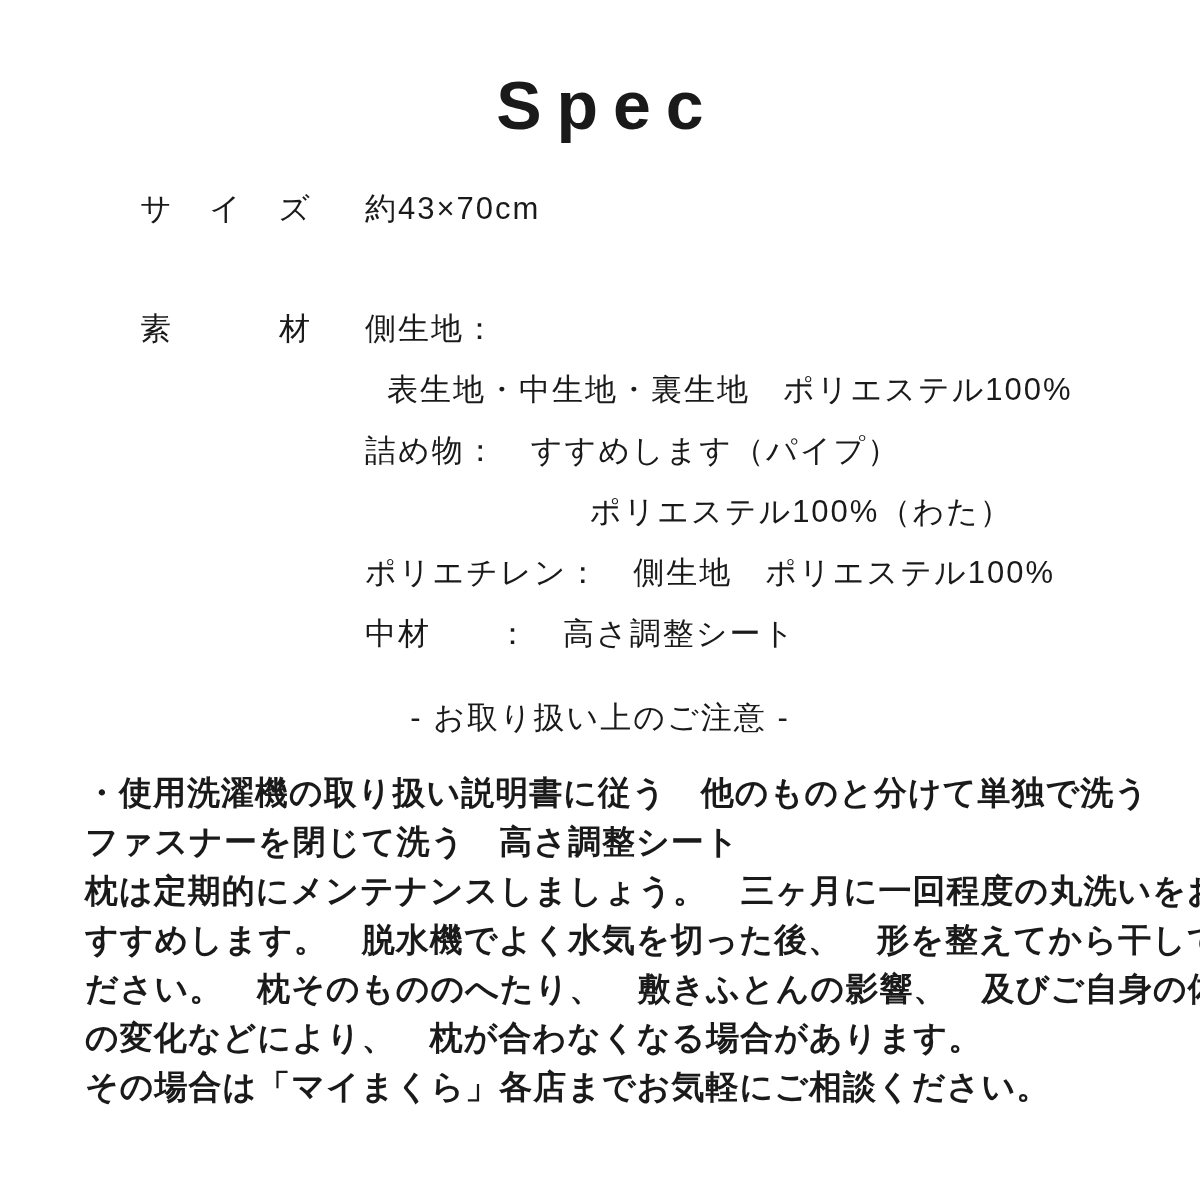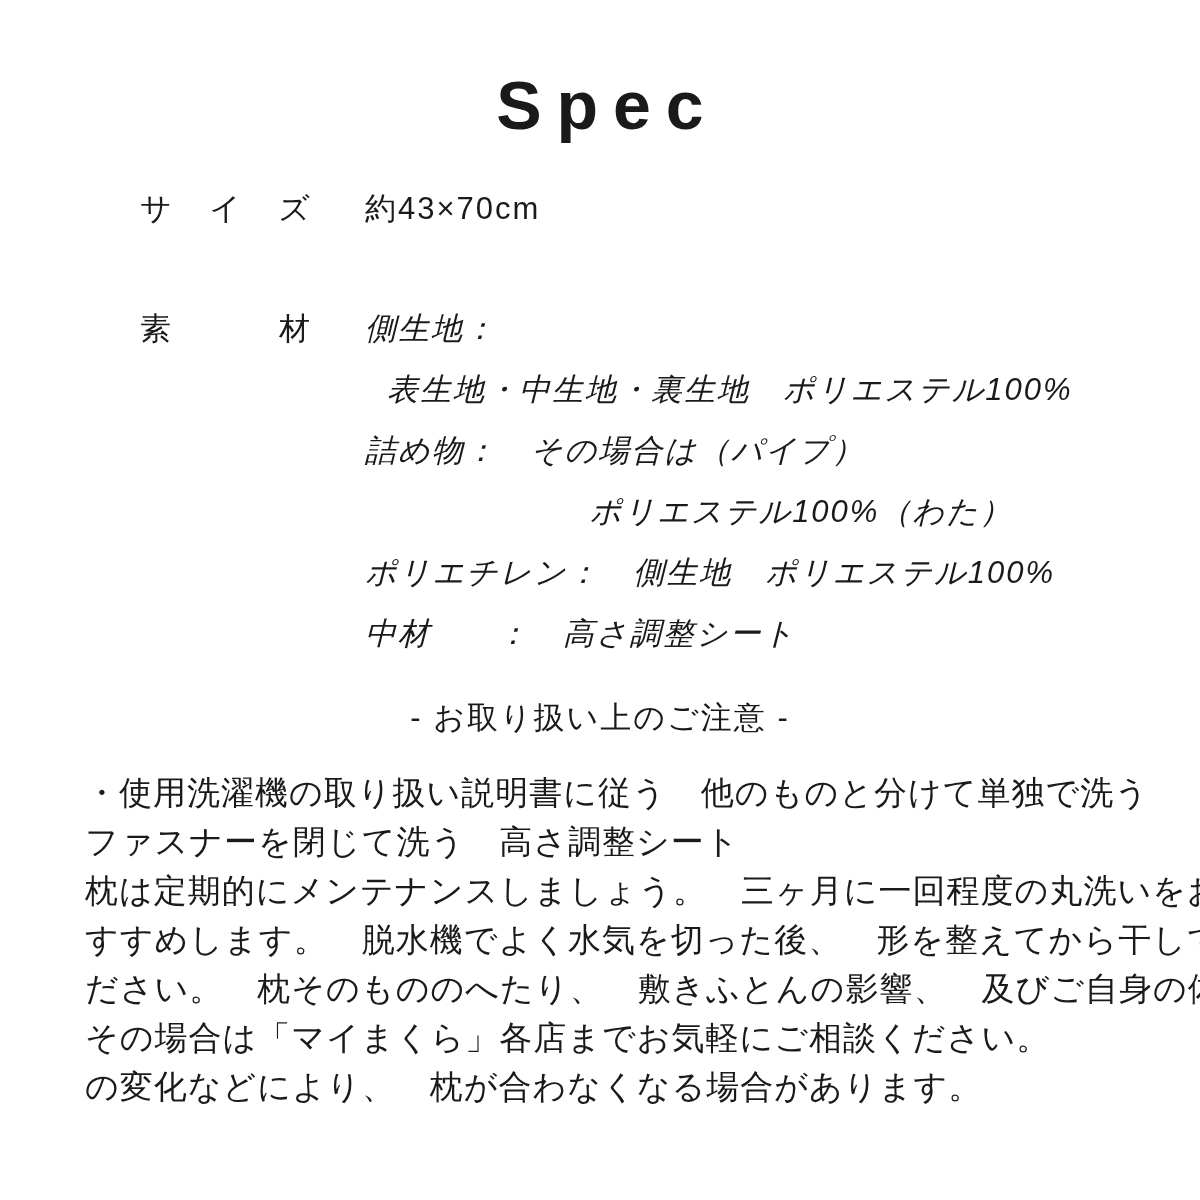--- a/index.html
+++ b/index.html
@@ -44,36 +44,35 @@
   }
   .spec-value {
     margin-left: 53px;
   }
   .spec-spacer {
     height: 58px;
   }
   .material-lines .mline {
     line-height: 61px;
     white-space: pre;
-    font-style: italic;
   }
   .mline.indent-a { padding-left: 22px; }
   .mline.indent-b { padding-left: 165px; text-align: center; }
   .notice-heading {
     margin-top: 32px;
     text-align: center;
     font-size: 31px;
     letter-spacing: 2px;
     line-height: 44px;
   }
   .notes {
     margin: 28px 30px 0 85px;
     font-size: 33px;
     line-height: 49px;
-    font-weight: 400;
+    font-weight: 700;
     letter-spacing: 1px;
   }
   .note-line {
     white-space: pre;
   }
 </style>
 </head>
 <body>
 
 <div class="page">
@@ -88,34 +87,34 @@
       <span class="spec-value">約43×70cm</span>
     </div>
 
     <div class="spec-spacer"></div>
 
     <div class="spec-row">
       <span class="spec-label">素材</span>
       <div class="spec-value material-lines">
         <div class="mline">側生地：</div>
         <div class="mline indent-a">表生地・中生地・裏生地　ポリエステル100%</div>
-        <div class="mline">詰め物：　その場合は（パイプ）</div>
+        <div class="mline">詰め物：　すすめします（パイプ）</div>
         <div class="mline indent-b">ポリエステル100%（わた）</div>
         <div class="mline">ポリエチレン：　側生地　ポリエステル100%</div>
         <div class="mline">中材　　：　高さ調整シート</div>
       </div>
     </div>
 
   </div>
 
   <div class="notice-heading">- お取り扱い上のご注意 -</div>
 
   <div class="notes">
     <div class="note-line">・使用洗濯機の取り扱い説明書に従う　他のものと分けて単独で洗う</div>
     <div class="note-line">ファスナーを閉じて洗う　高さ調整シート</div>
     <div class="note-line">枕は定期的にメンテナンスしましょう。　三ヶ月に一回程度の丸洗いをお</div>
     <div class="note-line">すすめします。　脱水機でよく水気を切った後、　形を整えてから干してく</div>
     <div class="note-line">ださい。　枕そのもののへたり、　敷きふとんの影響、　及びご自身の体型</div>
+    <div class="note-line">の変化などにより、　枕が合わなくなる場合があります。</div>
     <div class="note-line">その場合は「マイまくら」各店までお気軽にご相談ください。</div>
-    <div class="note-line">の変化などにより、　枕が合わなくなる場合があります。</div>
   </div>
 
 </div>
 
 </body></html>

